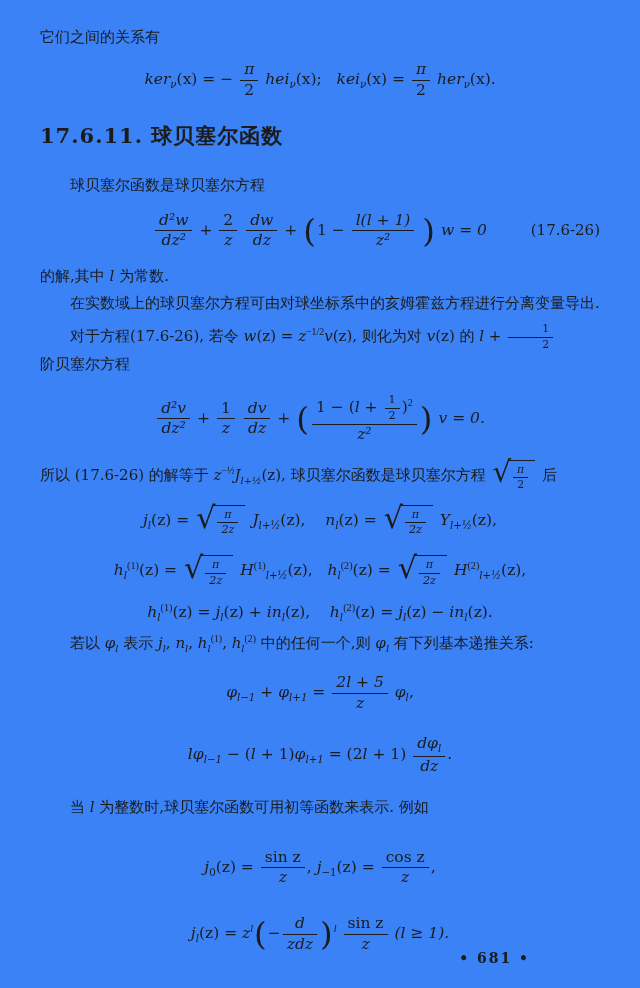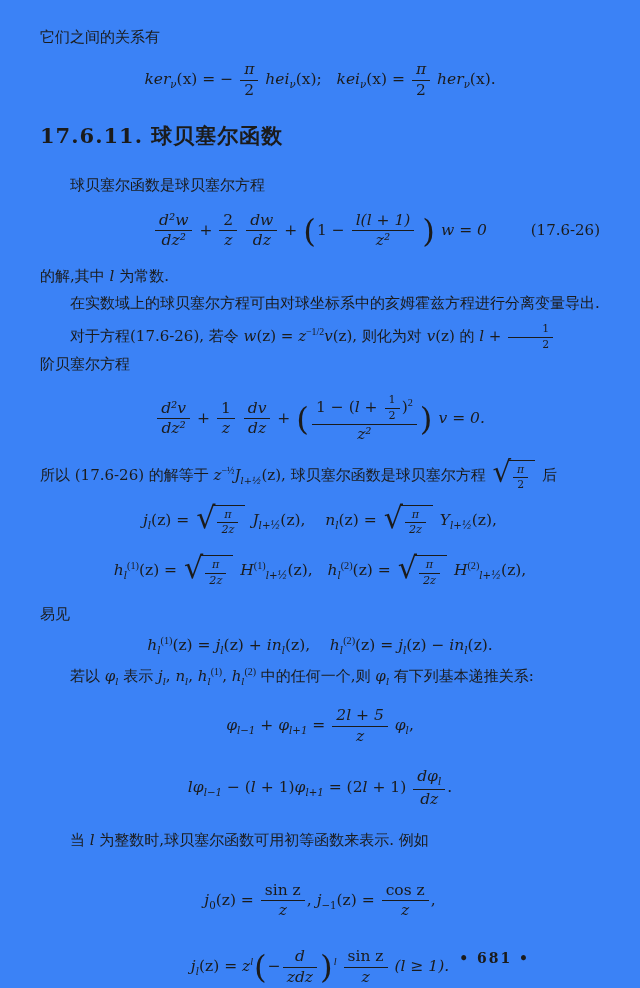--- a/index.html
+++ b/index.html
@@ -125,21 +125,20 @@
         <span class="under"><span class="frac small"><span class="num mi">π</span><span class="den mi">2z</span></span></span>
       </span>
     <span class="mi">H</span><sup>(1)</sup><sub class="mi">l+½</sub><span>(z),</span>&nbsp;&nbsp;
     <span class="mi">h</span><sub class="mi">l</sub><sup>(2)</sup><span>(z) = </span><span class="sqrt">
         <span class="rad">√</span>
         <span class="under"><span class="frac small"><span class="num mi">π</span><span class="den mi">2z</span></span></span>
       </span>
     <span class="mi">H</span><sup>(2)</sup><sub class="mi">l+½</sub><span>(z),</span>
   </div>
 
-  <p class="bodytext para" style="margin-top:10px;">易见</p>
 
   <div class="eqrow" style="margin:6px 0;">
     <span class="mi">h</span><sub class="mi">l</sub><sup>(1)</sup><span>(z) = </span><span class="mi">j</span><sub class="mi">l</sub><span>(z) + </span><span class="mi">in</span><sub class="mi">l</sub><span>(z),</span>&nbsp;&nbsp;&nbsp;
     <span class="mi">h</span><sub class="mi">l</sub><sup>(2)</sup><span>(z) = </span><span class="mi">j</span><sub class="mi">l</sub><span>(z) − </span><span class="mi">in</span><sub class="mi">l</sub><span>(z).</span>
   </div>
 
   <p class="bodytext para indent">
     <span>若以 </span><span class="mi">φ</span><sub class="mi">l</sub><span> 表示 </span><span class="mi">j</span><sub class="mi">l</sub><span>, </span><span class="mi">n</span><sub class="mi">l</sub><span>, </span><span class="mi">h</span><sub class="mi">l</sub><sup>(1)</sup><span>, </span><span class="mi">h</span><sub class="mi">l</sub><sup>(2)</sup><span> 中的任何一个,则 </span><span class="mi">φ</span><sub class="mi">l</sub><span> 有下列基本递推关系:</span>
   </p>
 

